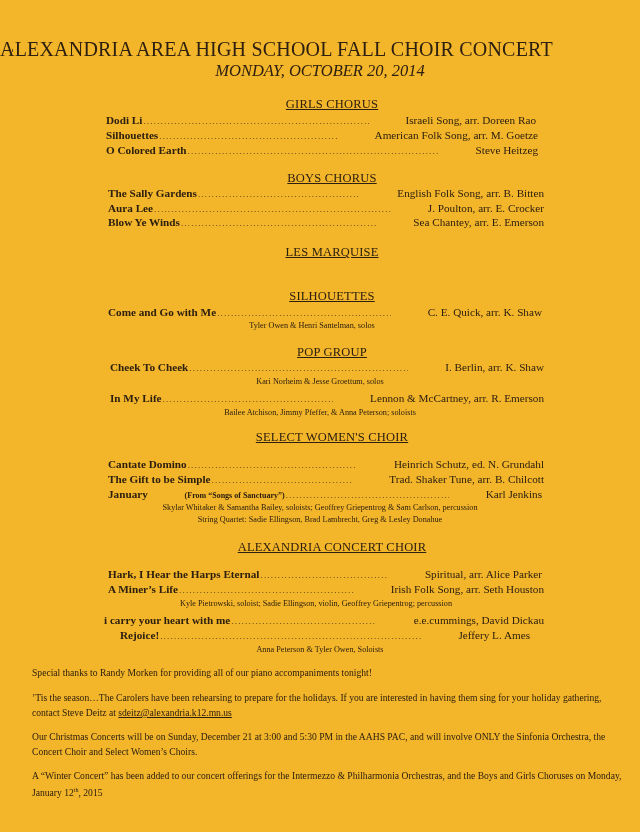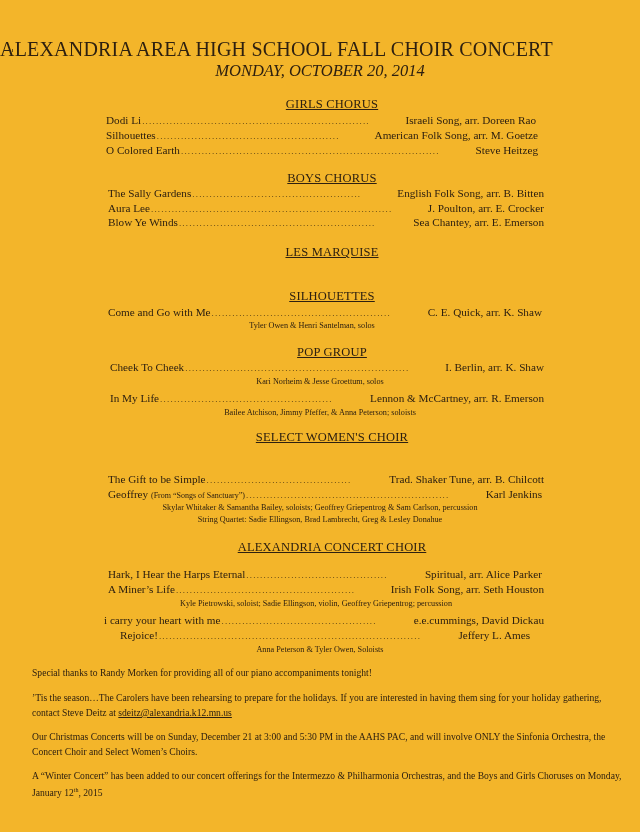--- a/index.html
+++ b/index.html
@@ -22,22 +22,22 @@
   }
   .heading {
     position: absolute; left: 12px; width: 640px; text-align: center;
     font-size: 12.5px; text-transform: uppercase; text-decoration: underline;
     color: #2e2010; letter-spacing: 0.2px;
   }
   .row {
     position: absolute; display: flex; align-items: baseline;
     font-size: 11.2px; white-space: nowrap; color: #2e2010;
   }
-  .row .piece { flex: 0 0 auto; }
-  .row .piece small { font-size: 8px; }
+  .row .piece { flex: 0 0 auto; font-weight: bold; }
+  .row .piece small { font-size: 8px; margin-left: 34px; }
   .row .leader {
     flex: 1 1 auto; overflow: hidden; margin: 0 1px;
     color: #3a2a10; letter-spacing: 1.2px; font-size: 9px;
   }
   .row .leader::before {
     content: "..........................................................................................................................................................................................................................";
   }
   .row .composer { flex: 0 0 auto; margin-left: 36px; }
   .note {
     position: absolute; left: 0; width: 640px; text-align: center;
@@ -112,27 +112,32 @@
   </div>
   <div class="note" style="top:377px">Kari Norheim &amp; Jesse Groettum, solos</div>
   <div class="row" style="left:110px;width:434px;top:392px">
     <span class="piece">In My Life</span>
     <span class="leader"></span>
     <span class="composer">Lennon &amp; McCartney, arr. R. Emerson</span>
   </div>
   <div class="note" style="top:408px">Bailee Atchison, Jimmy Pfeffer, &amp; Anna Peterson; soloists</div>
 
   <div class="heading" style="top:430px">Select Women's Choir</div>
+  <div class="row" style="left:108px;width:436px;top:458px">
+    <span class="piece">Cantate Domino</span>
+    <span class="leader"></span>
+    <span class="composer">Heinrich Schutz, ed. N. Grundahl</span>
+  </div>
   <div class="row" style="left:108px;width:436px;top:473px">
     <span class="piece">The Gift to be Simple</span>
     <span class="leader"></span>
     <span class="composer">Trad. Shaker Tune, arr. B. Chilcott</span>
   </div>
   <div class="row" style="left:108px;width:434px;top:488px">
-    <span class="piece"><span>Geoffrey</span> <small>(From “Songs of Sanctuary”)</small></span>
+    <span class="piece"><span>January</span> <small>(From “Songs of Sanctuary”)</small></span>
     <span class="leader"></span>
     <span class="composer">Karl Jenkins</span>
   </div>
   <div class="note" style="top:503px">Skylar Whitaker &amp; Samantha Bailey, soloists; Geoffrey Griepentrog &amp; Sam Carlson, percussion</div>
   <div class="note" style="top:515px">String Quartet: Sadie Ellingson, Brad Lambrecht, Greg &amp; Lesley Donahue</div>
 
   <div class="heading" style="top:540px">Alexandria Concert Choir</div>
   <div class="row" style="left:108px;width:434px;top:568px">
     <span class="piece">Hark, I Hear the Harps Eternal</span>
     <span class="leader"></span>

